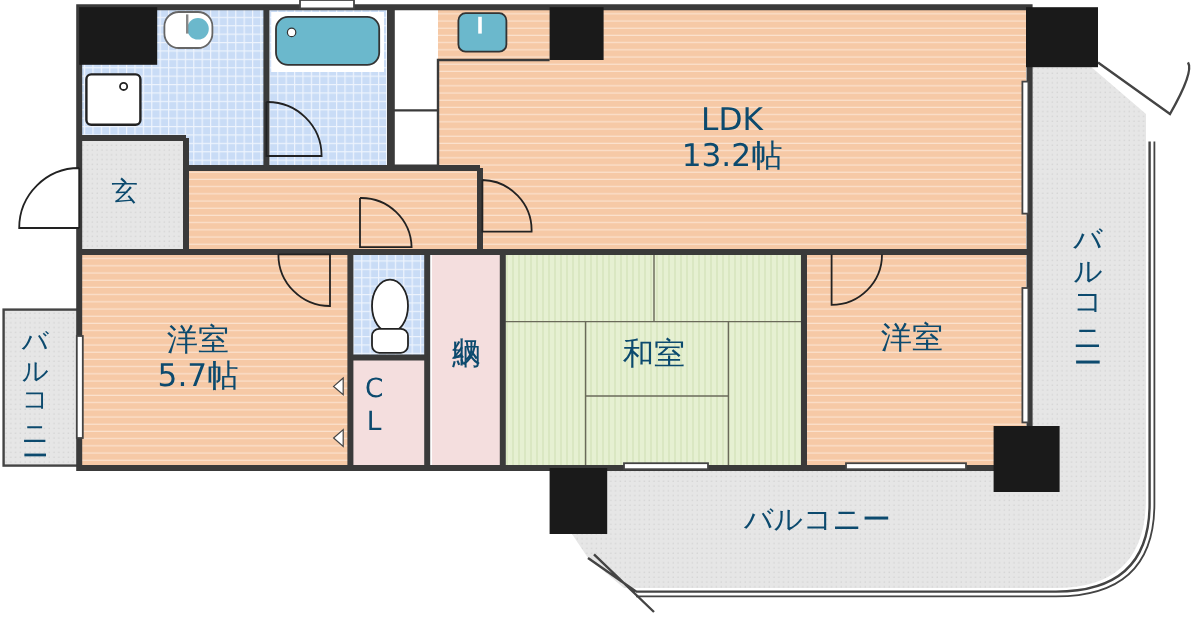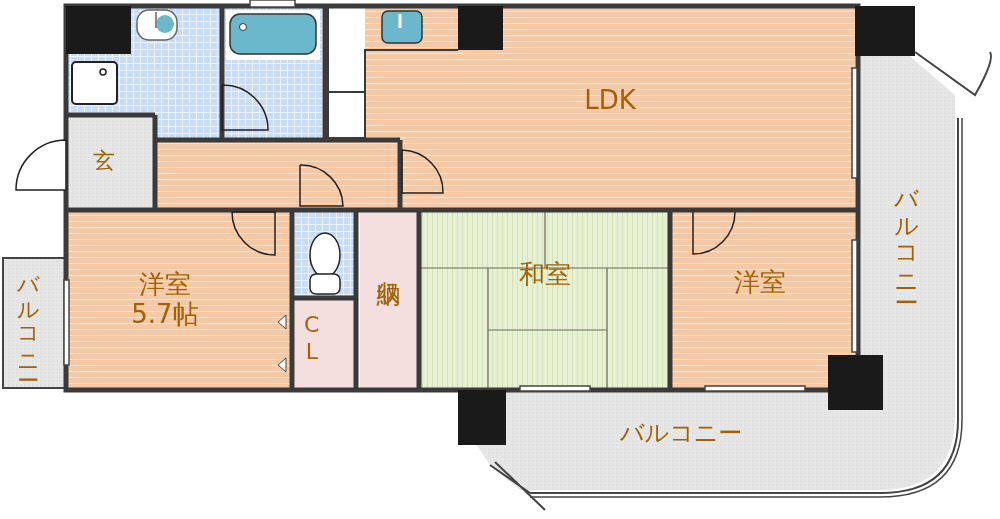--- a/index.html
+++ b/index.html
@@ -1,18 +1,18 @@
 <!DOCTYPE html>
 <html><head>
 <meta charset="utf-8">
 <style>
   html,body{margin:0;padding:0;background:#fff;}
   body{width:1000px;height:519px;overflow:hidden;position:relative;font-family:"DejaVu Sans","Liberation Sans",sans-serif;}
   svg{position:absolute;left:0;top:0;}
-  .lbl{position:absolute;color:#a16207;text-align:center;line-height:1.15;white-space:nowrap;}
+  .lbl{position:absolute;color:#0c4a6e;text-align:center;line-height:1.15;white-space:nowrap;}
   .room{font-size:26px;}
   .small{font-size:22px;}
   .vert{writing-mode:vertical-rl;text-orientation:upright;font-size:24px;letter-spacing:2px;}
 </style>
 </head>
 <body>
 
 <svg width="1000" height="519" viewBox="0 0 1000 519">
   <defs>
     <pattern id="wood" width="8" height="6" patternUnits="userSpaceOnUse">
@@ -138,26 +138,27 @@
     <rect x="250" y="0" width="45" height="7"></rect>
   </g>
   <g fill="#fff" stroke="#444" stroke-width="1">
     <path d="M286 315 L278 322 L286 329 Z"></path>
     <path d="M286 358 L278 365 L286 372 Z"></path>
   </g>
 </svg>
 
 <div class="lbl room" style="left:555px;top:86px;width:110px;">
   <div>LDK</div>
+  <div>13.2帖</div>
 </div>
 <div class="lbl room" style="left:95px;top:270px;width:140px;">
   <div>洋室</div>
   <div>5.7帖</div>
 </div>
-<div class="lbl room" style="left:480px;top:260px;width:130px;">
+<div class="lbl room" style="left:480px;top:281px;width:130px;">
   <div>和室</div>
 </div>
 <div class="lbl room" style="left:695px;top:268px;width:130px;">
   <div>洋室</div>
 </div>
 <div class="lbl small" style="left:93px;top:148px;">玄</div>
 <div class="lbl vert" style="left:374px;top:262px;">収納</div>
 <div class="lbl vert" style="left:299px;top:312px;font-size:22px;">CL</div>
 <div class="lbl vert" style="left:16px;top:260px;font-size:22px;">バルコニー</div>
 <div class="lbl vert" style="left:892px;top:172px;">バルコニー</div>

